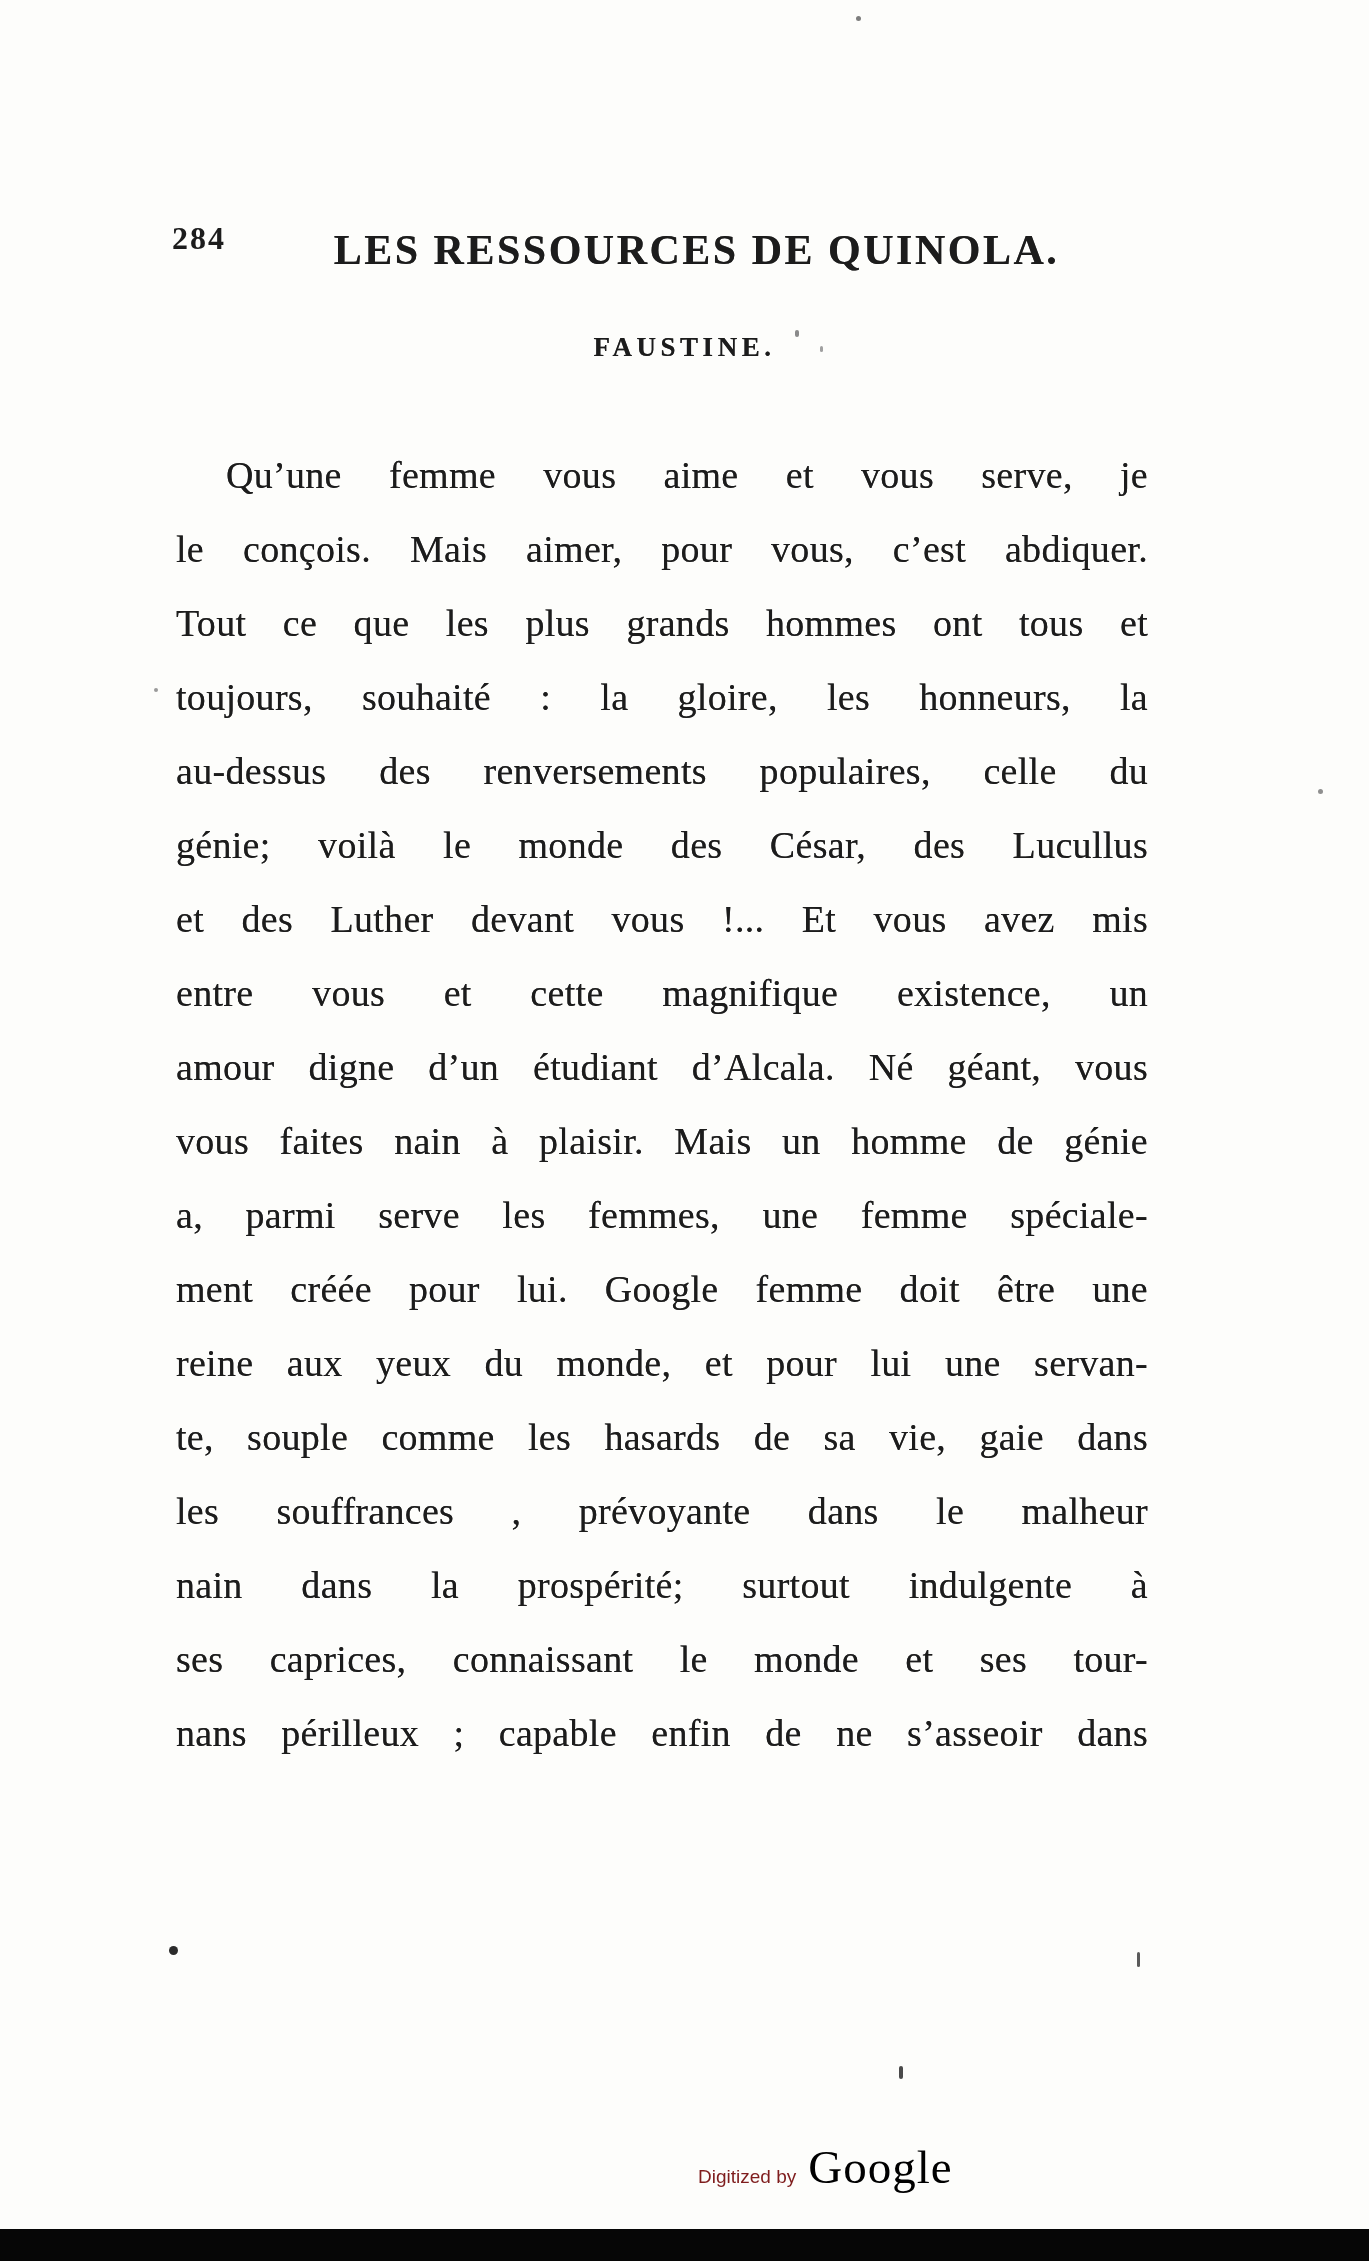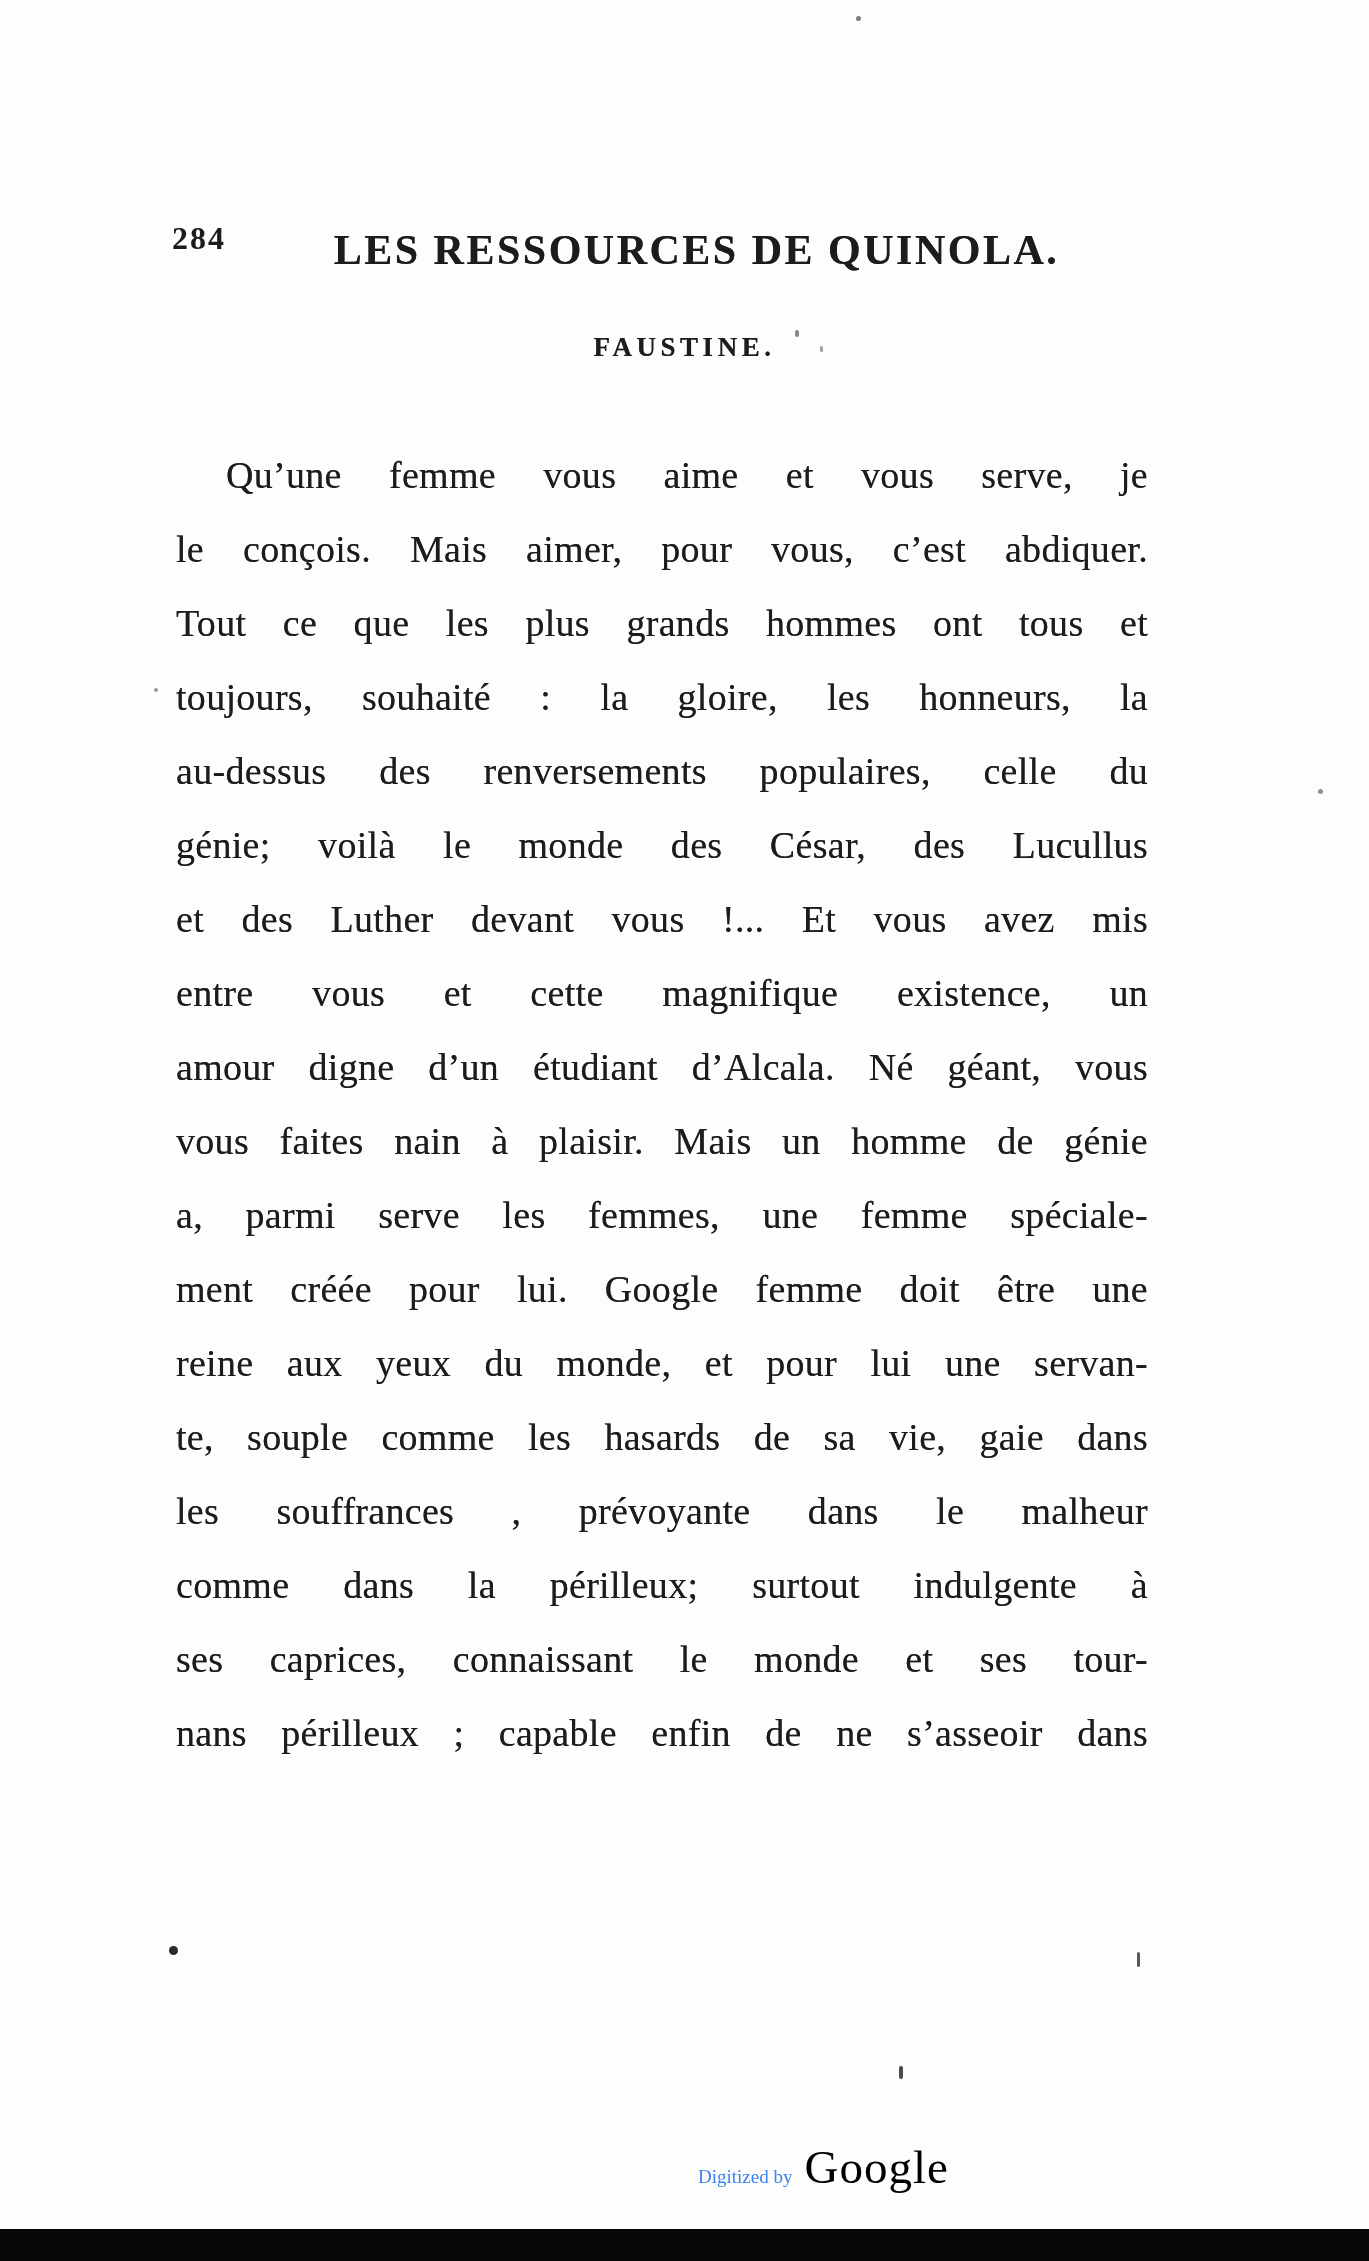--- a/index.html
+++ b/index.html
@@ -75,23 +75,23 @@
   }
   .watermark {
     position: absolute;
     top: 2140px;
     left: 698px;
     display: flex;
     align-items: baseline;
     gap: 12px;
   }
   .digitized {
-    font-family: Liberation Serif, serif;
+    font-family: Liberation Sans, sans-serif;
     font-size: 19px;
-    color: #3b82f6;
+    color: #7f1d1d;
   }
   .google-logo {
     font-family: "Liberation Serif", serif;
     font-size: 47px;
     letter-spacing: 1px;
     color: #000000;
   }
   .bottom-bar {
     position: absolute;
     left: 0;
@@ -136,21 +136,21 @@
     <p class="line">génie; voilà le monde des César, des Lucullus</p>
     <p class="line">et des Luther devant vous !... Et vous avez mis</p>
     <p class="line">entre vous et cette magnifique existence, un</p>
     <p class="line">amour digne d’un étudiant d’Alcala. Né géant, vous</p>
     <p class="line">vous faites nain à plaisir. Mais un homme de génie</p>
     <p class="line">a, parmi serve les femmes, une femme spéciale-</p>
     <p class="line">ment créée pour lui. Google femme doit être une</p>
     <p class="line">reine aux yeux du monde, et pour lui une servan-</p>
     <p class="line">te, souple comme les hasards de sa vie, gaie dans</p>
     <p class="line">les souffrances , prévoyante dans le malheur</p>
-    <p class="line">comme dans la périlleux; surtout indulgente à</p>
+    <p class="line">nain dans la prospérité; surtout indulgente à</p>
     <p class="line">ses caprices, connaissant le monde et ses tour-</p>
     <p class="line">nans périlleux ; capable enfin de ne s’asseoir dans</p>
   </main>
 
   <span class="artifact dot-bullet"></span>
   <span class="artifact dot-top"></span>
   <span class="artifact dot-right"></span>
   <span class="artifact dot-left"></span>
   <span class="artifact speck-a"></span>
   <span class="artifact speck-b"></span>

